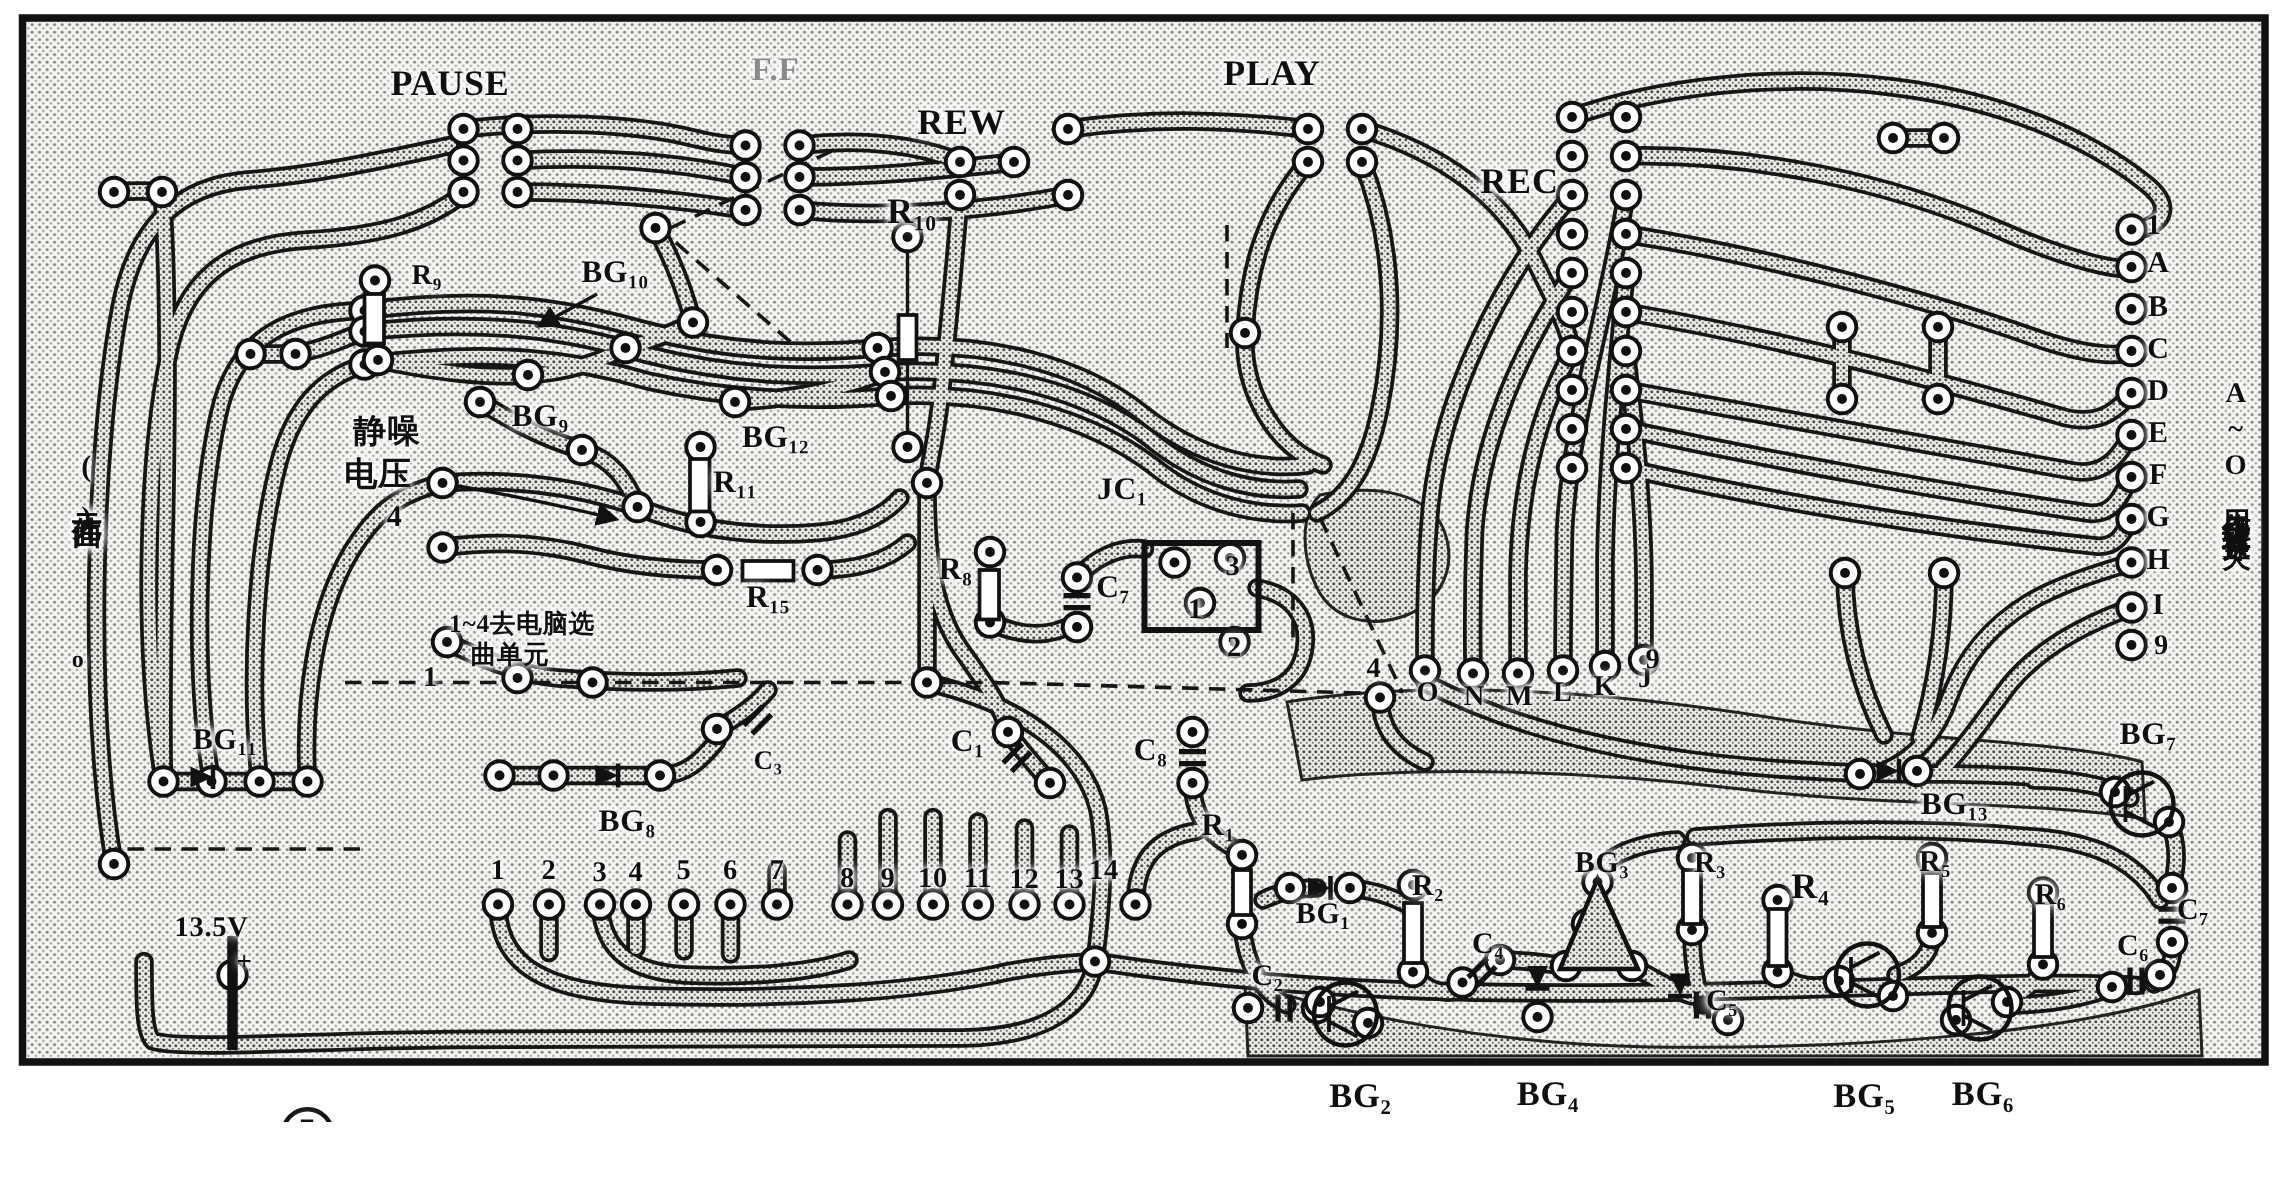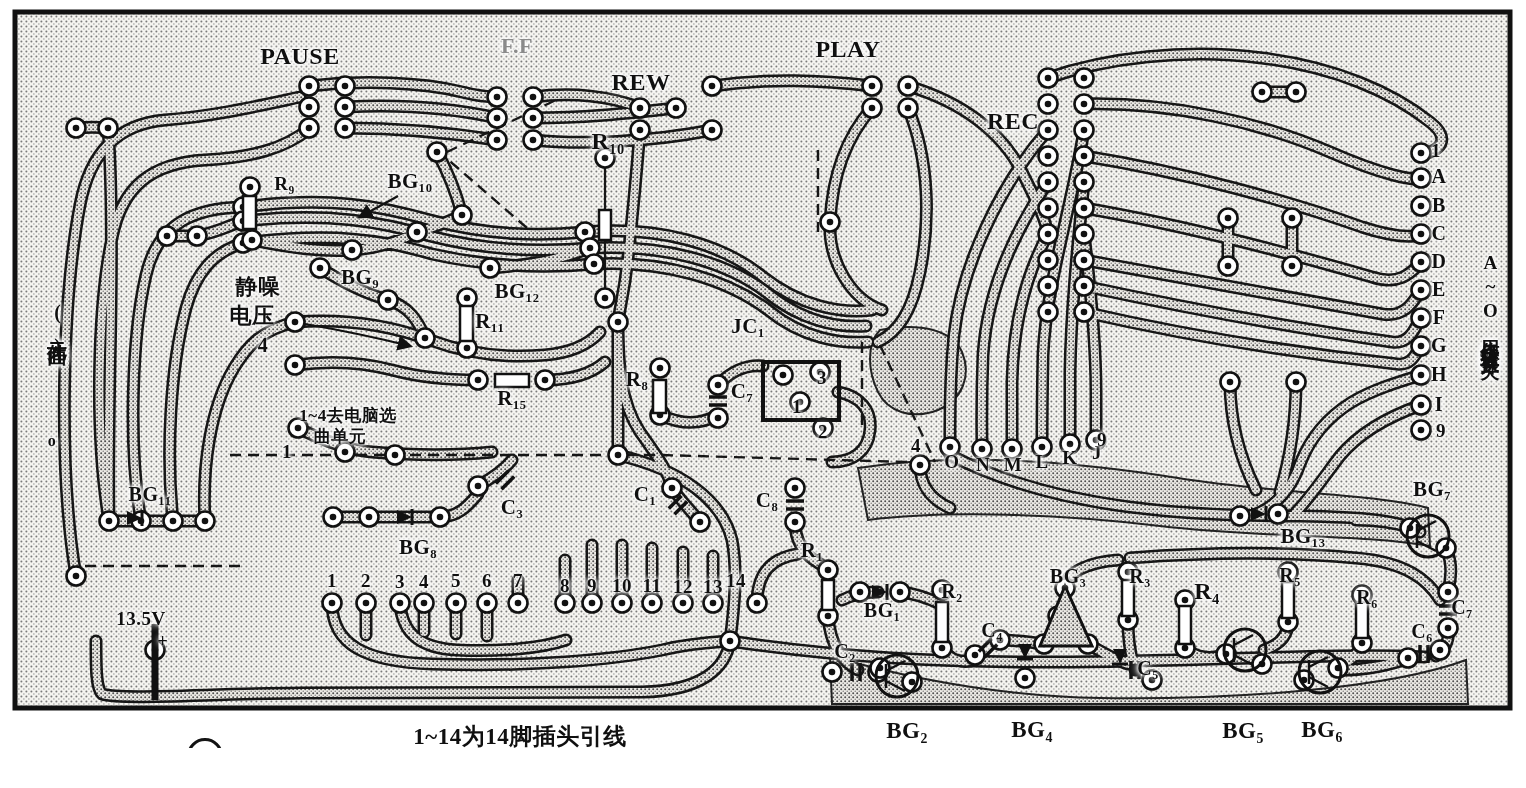--- a/index.html
+++ b/index.html
@@ -365,21 +365,21 @@
       <div class="lbl" style="left: 822px; top: 378px; font-size: 19px;">3</div>
       <div class="lbl" style="left: 797px; top: 407px; font-size: 19px;">1</div>
       <div class="lbl" style="left: 823px; top: 432px; font-size: 19px;">2</div>
       <div class="lbl" style="left: 512px; top: 398px; font-size: 21px;">R₁₅</div>
       <div class="lbl" style="left: 348px; top: 416px; font-size: 17px;">1~4去电脑选</div>
       <div class="lbl" style="left: 340px; top: 437px; font-size: 17px;">曲单元</div>
       <div class="lbl" style="left: 287px; top: 452px; font-size: 19px;">1</div>
       <div class="lbl v" style="left: 57px; top: 330px; font-size: 20px;">(元件面)</div>
       <div class="lbl" style="left: 52px; top: 441px; font-size: 16px;">o</div>
       <div class="lbl" style="left: 150px; top: 494px; font-size: 20px;">BG₁₁</div>
-      <div class="lbl" style="left: 512px; top: 507px; font-size: 21px;">C₃</div>
+      <div class="lbl" style="left: 512px; top: 507px; font-size: 18px;">C₃</div>
       <div class="lbl" style="left: 418px; top: 547px; font-size: 21px;">BG₈</div>
       <div class="lbl" style="left: 645px; top: 494px; font-size: 21px;">C₁</div>
       <div class="lbl" style="left: 767px; top: 500px; font-size: 21px;">C₈</div>
       <div class="lbl" style="left: 812px; top: 550px; font-size: 21px;">R₁</div>
       <div class="lbl" style="left: 1432px; top: 489px; font-size: 21px;">BG₇</div>
       <div class="lbl" style="left: 1303px; top: 536px; font-size: 21px;">BG₁₃</div>
       <div class="lbl" style="left: 332px; top: 581px; font-size: 19px;">1</div>
       <div class="lbl" style="left: 366px; top: 581px; font-size: 19px;">2</div>
       <div class="lbl" style="left: 400px; top: 582px; font-size: 19px;">3</div>
       <div class="lbl" style="left: 424px; top: 582px; font-size: 19px;">4</div>
@@ -405,21 +405,20 @@
       <div class="lbl" style="left: 1422px; top: 631px; font-size: 20px;">C₆</div>
       <div class="lbl" style="left: 1148px; top: 668px; font-size: 20px;">C₅</div>
       <div class="lbl" style="left: 845px; top: 651px; font-size: 20px;">C₂</div>
       <div class="lbl" style="left: 141px; top: 619px; font-size: 19px;">13.5V</div>
       <div class="lbl" style="left: 163px; top: 641px; font-size: 18px;">+</div>
       <div class="lbl" style="left: 907px; top: 731px; font-size: 23px;">BG₂</div>
       <div class="lbl" style="left: 1032px; top: 730px; font-size: 23px;">BG₄</div>
       <div class="lbl" style="left: 1243px; top: 731px; font-size: 23px; text-align: right;">BG₅</div>
       <div class="lbl" style="left: 1322px; top: 730px; font-size: 23px;">BG₆</div>
       <div class="lbl circled" style="left: 205px; top: 756px; font-size: 24px;">5</div>
-      <div class="lbl" style="left: 520px; top: 737px; font-size: 23px;">1~14为14脚插头引线</div>
       <div class="lbl" style="left: 1436px; top: 151px; font-size: 19px;">1</div>
       <div class="lbl" style="left: 1439px; top: 176px; font-size: 20px;">A</div>
       <div class="lbl" style="left: 1439px; top: 205px; font-size: 20px;">B</div>
       <div class="lbl" style="left: 1439px; top: 233px; font-size: 20px;">C</div>
       <div class="lbl" style="left: 1439px; top: 261px; font-size: 20px;">D</div>
       <div class="lbl" style="left: 1439px; top: 289px; font-size: 20px;">E</div>
       <div class="lbl" style="left: 1439px; top: 317px; font-size: 20px;">F</div>
       <div class="lbl" style="left: 1439px; top: 345px; font-size: 20px;">G</div>
       <div class="lbl" style="left: 1439px; top: 374px; font-size: 20px;">H</div>
       <div class="lbl" style="left: 1439px; top: 404px; font-size: 20px;">I</div>

